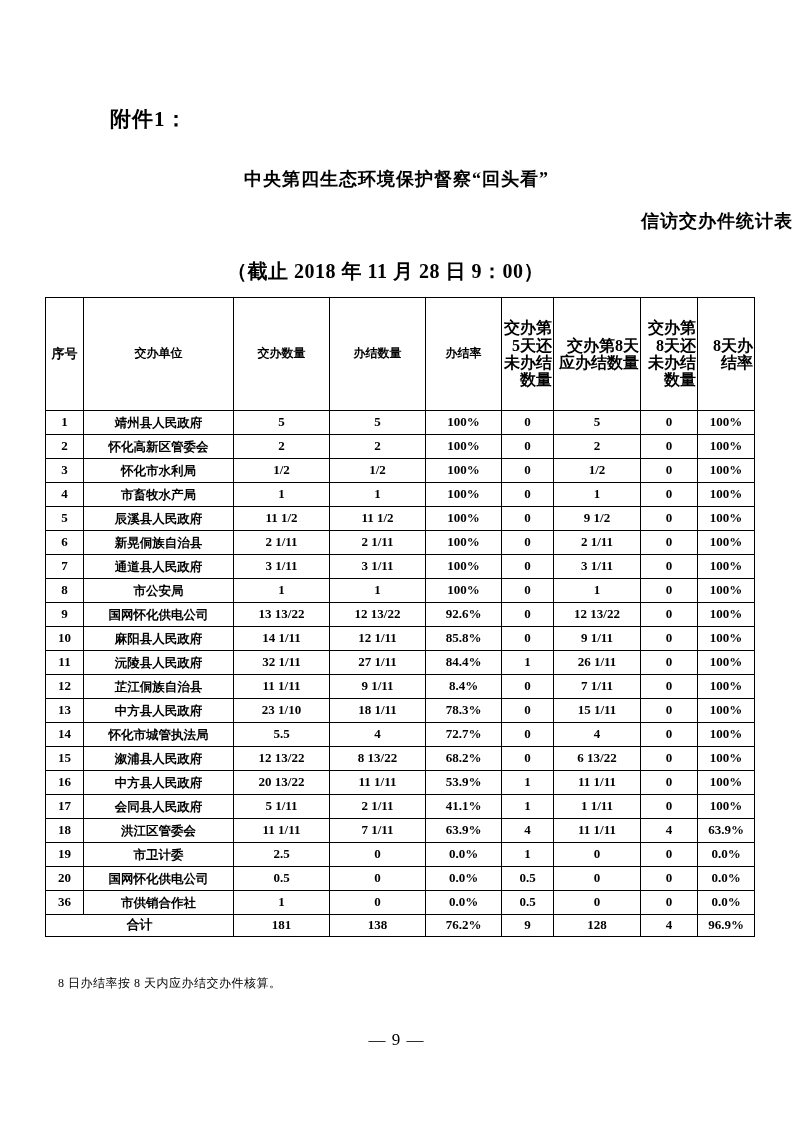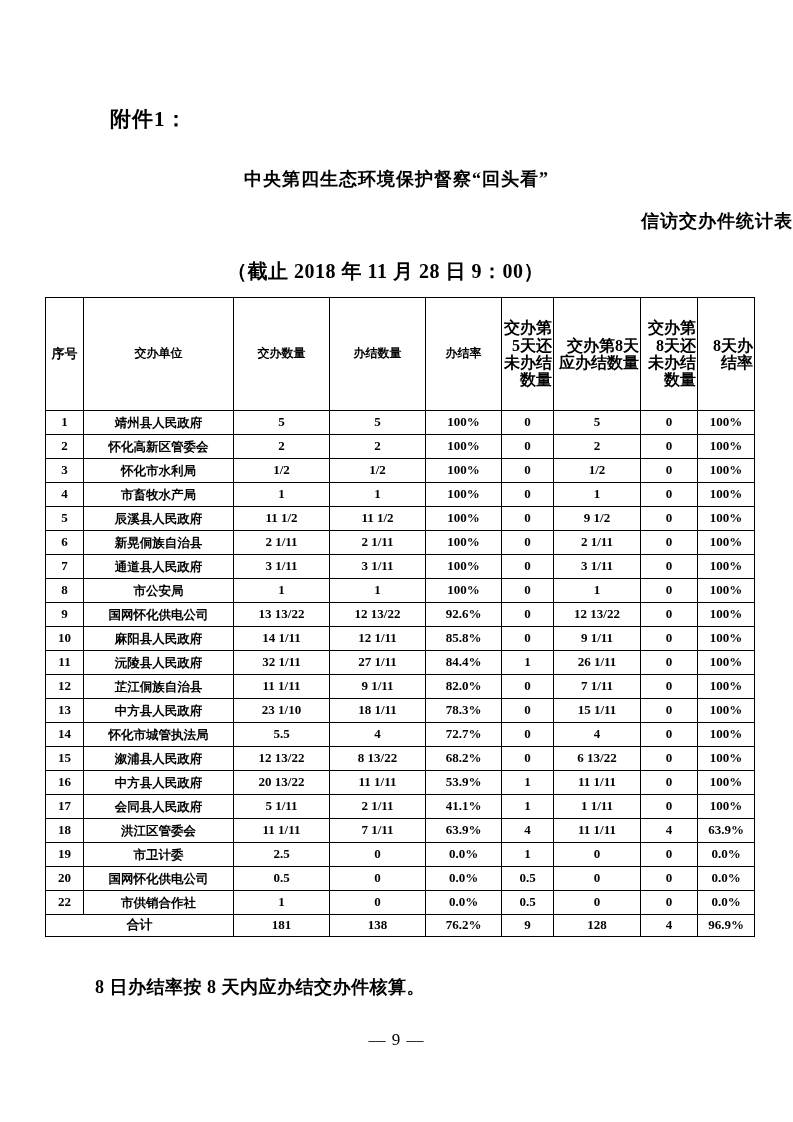--- a/index.html
+++ b/index.html
@@ -104,24 +104,23 @@
   col.c3 { width: 96px; }
   col.c4 { width: 76px; }
   col.c5 { width: 52px; }
   col.c6 { width: 87px; }
   col.c7 { width: 57px; }
   col.c8 { width: 57px; }
   .footnote {
     position: absolute;
     left: 58px;
     top: 975px;
-    font-size: 18px;
-    font-weight: bold;
+    font-size: 12px;
+    font-weight: normal;
     letter-spacing: 0.5px;
-    margin-left: 37px;
   }
   .page-number {
     position: absolute;
     left: 0;
     top: 1030px;
     width: 793px;
     text-align: center;
     font-size: 17px;
     letter-spacing: 1px;
   }
@@ -285,21 +284,21 @@
         <td>1</td>
         <td>26   1/11</td>
         <td>0</td>
         <td>100%</td>
       </tr>
       <tr>
         <td>12</td>
         <td class="unit">芷江侗族自治县</td>
         <td>11   1/11</td>
         <td>9   1/11</td>
-        <td>82.0%</td>
+        <td>8.4%</td>
         <td>0</td>
         <td>7   1/11</td>
         <td>0</td>
         <td>100%</td>
       </tr>
       <tr>
         <td>13</td>
         <td class="unit">中方县人民政府</td>
         <td>23   1/10</td>
         <td>18   1/11</td>
@@ -380,21 +379,21 @@
         <td class="unit">国网怀化供电公司</td>
         <td>0.5</td>
         <td>0</td>
         <td>0.0%</td>
         <td>0.5</td>
         <td>0</td>
         <td>0</td>
         <td>0.0%</td>
       </tr>
       <tr>
-        <td>22</td>
+        <td>36</td>
         <td class="unit">市供销合作社</td>
         <td>1</td>
         <td>0</td>
         <td>0.0%</td>
         <td>0.5</td>
         <td>0</td>
         <td>0</td>
         <td>0.0%</td>
       </tr>
       <tr>

